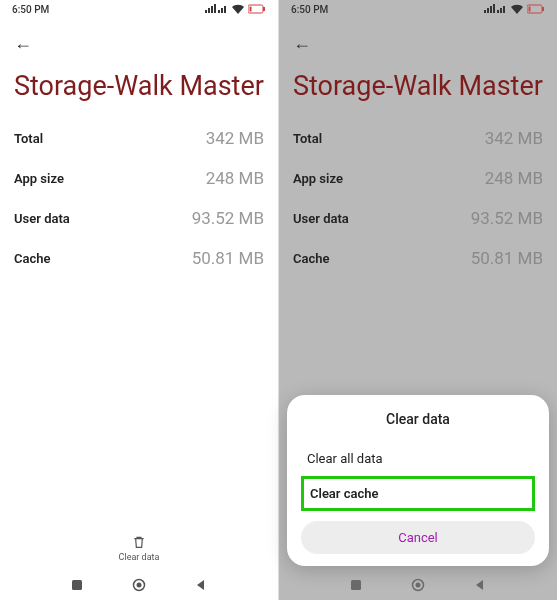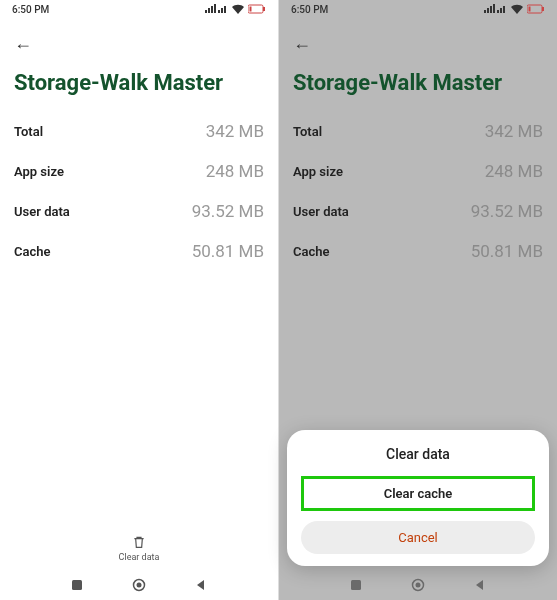--- a/index.html
+++ b/index.html
@@ -27,23 +27,23 @@
       align-items: flex-start;
       padding: 4px 12px;
       font-size: 10px;
       color: #333;
     }
     .status-bar .time { font-weight: 500; }
     .status-bar .icons { display: flex; gap: 4px; align-items: center; font-size: 10px; }
     .back-row { padding: 10px 14px 6px; }
     .back-arrow { font-size: 18px; color: #333; }
     .title {
-      font-size: 22px;
-      font-weight: 700;
-      color: #14532d;
+      font-size: 27px;
+      font-weight: 400;
+      color: #7f1d1d;
       padding: 10px 14px 16px;
     }
     .row {
       display: flex;
       justify-content: space-between;
       align-items: center;
       padding: 10px 14px;
       text-align: right;
     }
     .row-label { font-size: 13px; font-weight: 600; color: #222; }
@@ -91,30 +91,29 @@
     }
     .modal-option {
       font-size: 13px;
       color: #222;
       padding: 10px 6px;
     }
     .modal-option.highlighted {
       border: 3px solid #1ec80d;
       padding: 7px 6px;
       font-weight: 600;
-      text-align: center;
     }
     .modal-cancel {
       margin-top: 10px;
       background: #ededed;
       border-radius: 20px;
       text-align: center;
       padding: 9px 0;
       font-size: 13px;
-      color: #c2410c;
+      color: #a21caf;
     }
     .divider { width: 1px; background: #ddd; }
   </style>
 </head>
 <body>
 
 <div class="phone">
   <div class="status-bar">
     <span class="time">6:50 PM</span>
     <span class="icons">
@@ -211,20 +210,21 @@
     <span class="row-value">93.52 MB</span>
   </div>
   <div class="row">
     <span class="row-label">Cache</span>
     <span class="row-value">50.81 MB</span>
   </div>
 
   <div class="modal-backdrop">
     <div class="modal">
       <div class="modal-title">Clear data</div>
+      <div class="modal-option">Clear all data</div>
       <div class="modal-option highlighted">Clear cache</div>
       <div class="modal-cancel">Cancel</div>
     </div>
   </div>
 
   <div class="nav-bar">
     <svg viewBox="0 0 14 14">
         <rect x="2" y="2" width="10" height="10" rx="1.5" fill="#6a6a6a"></rect>
       </svg>
     <svg viewBox="0 0 14 14">

